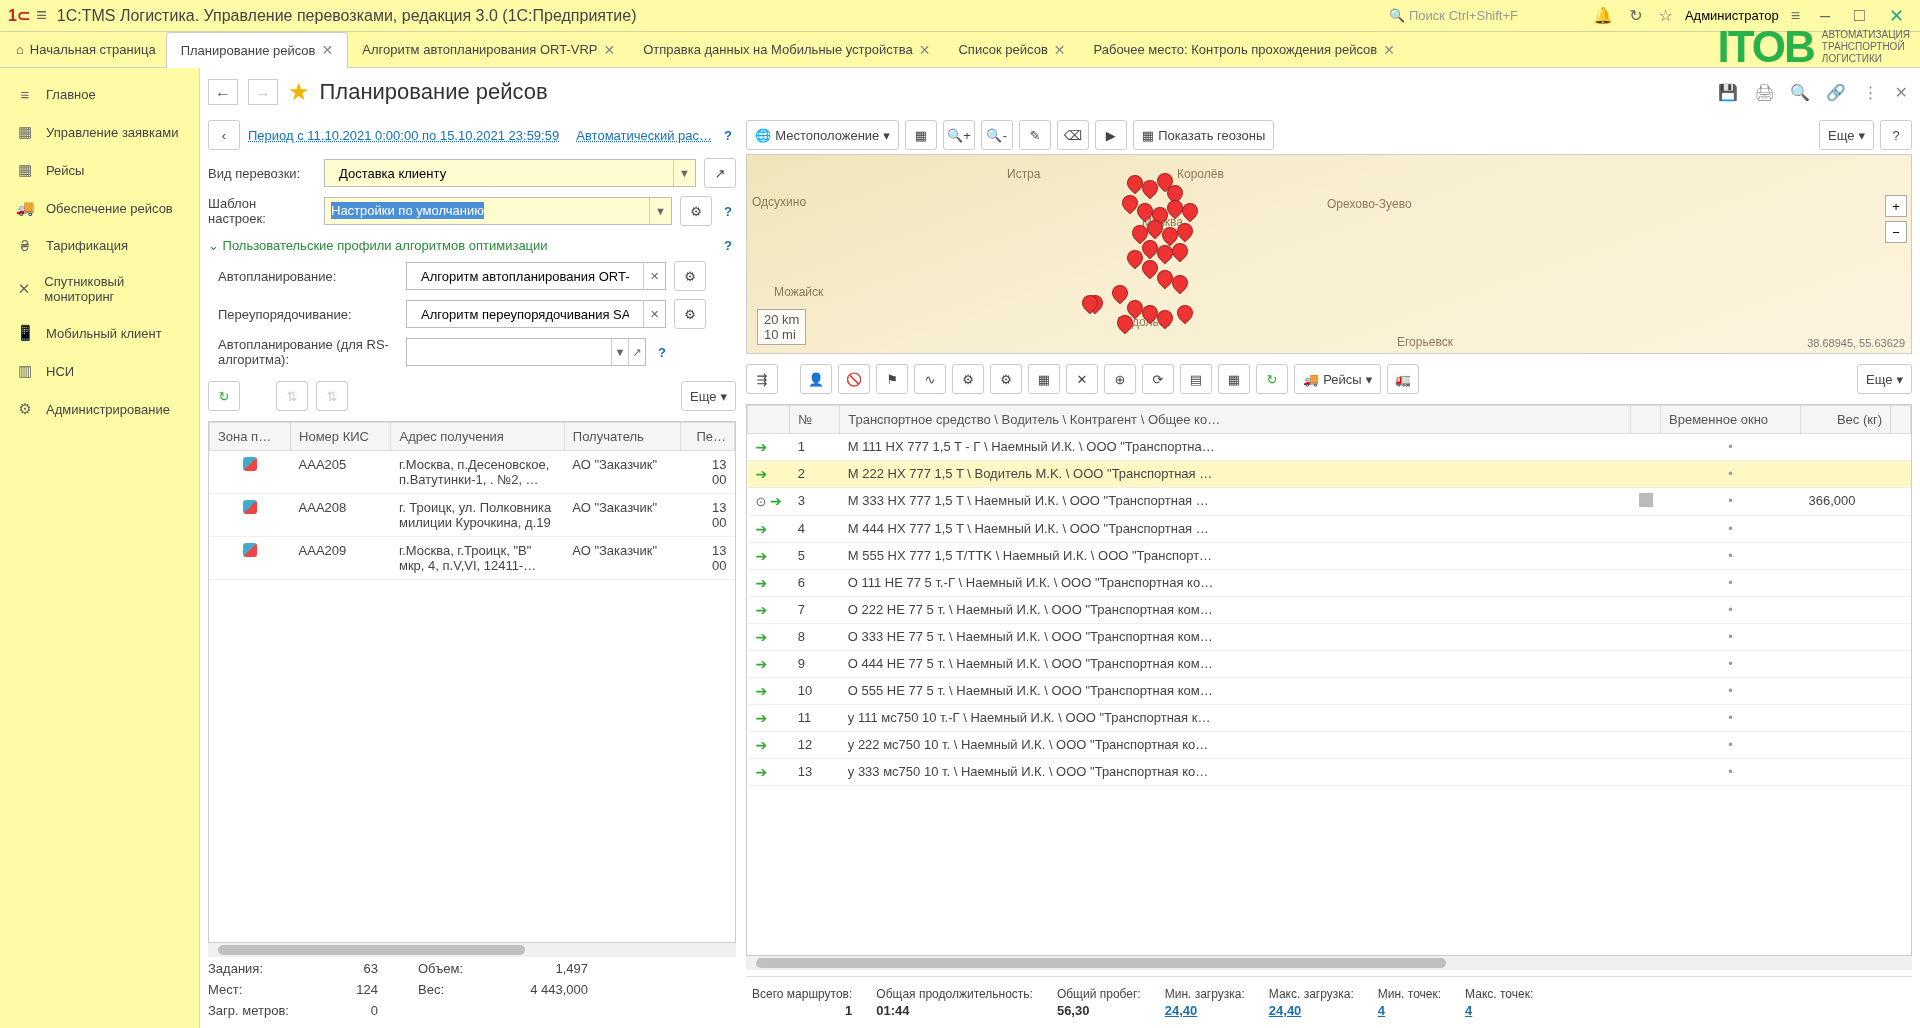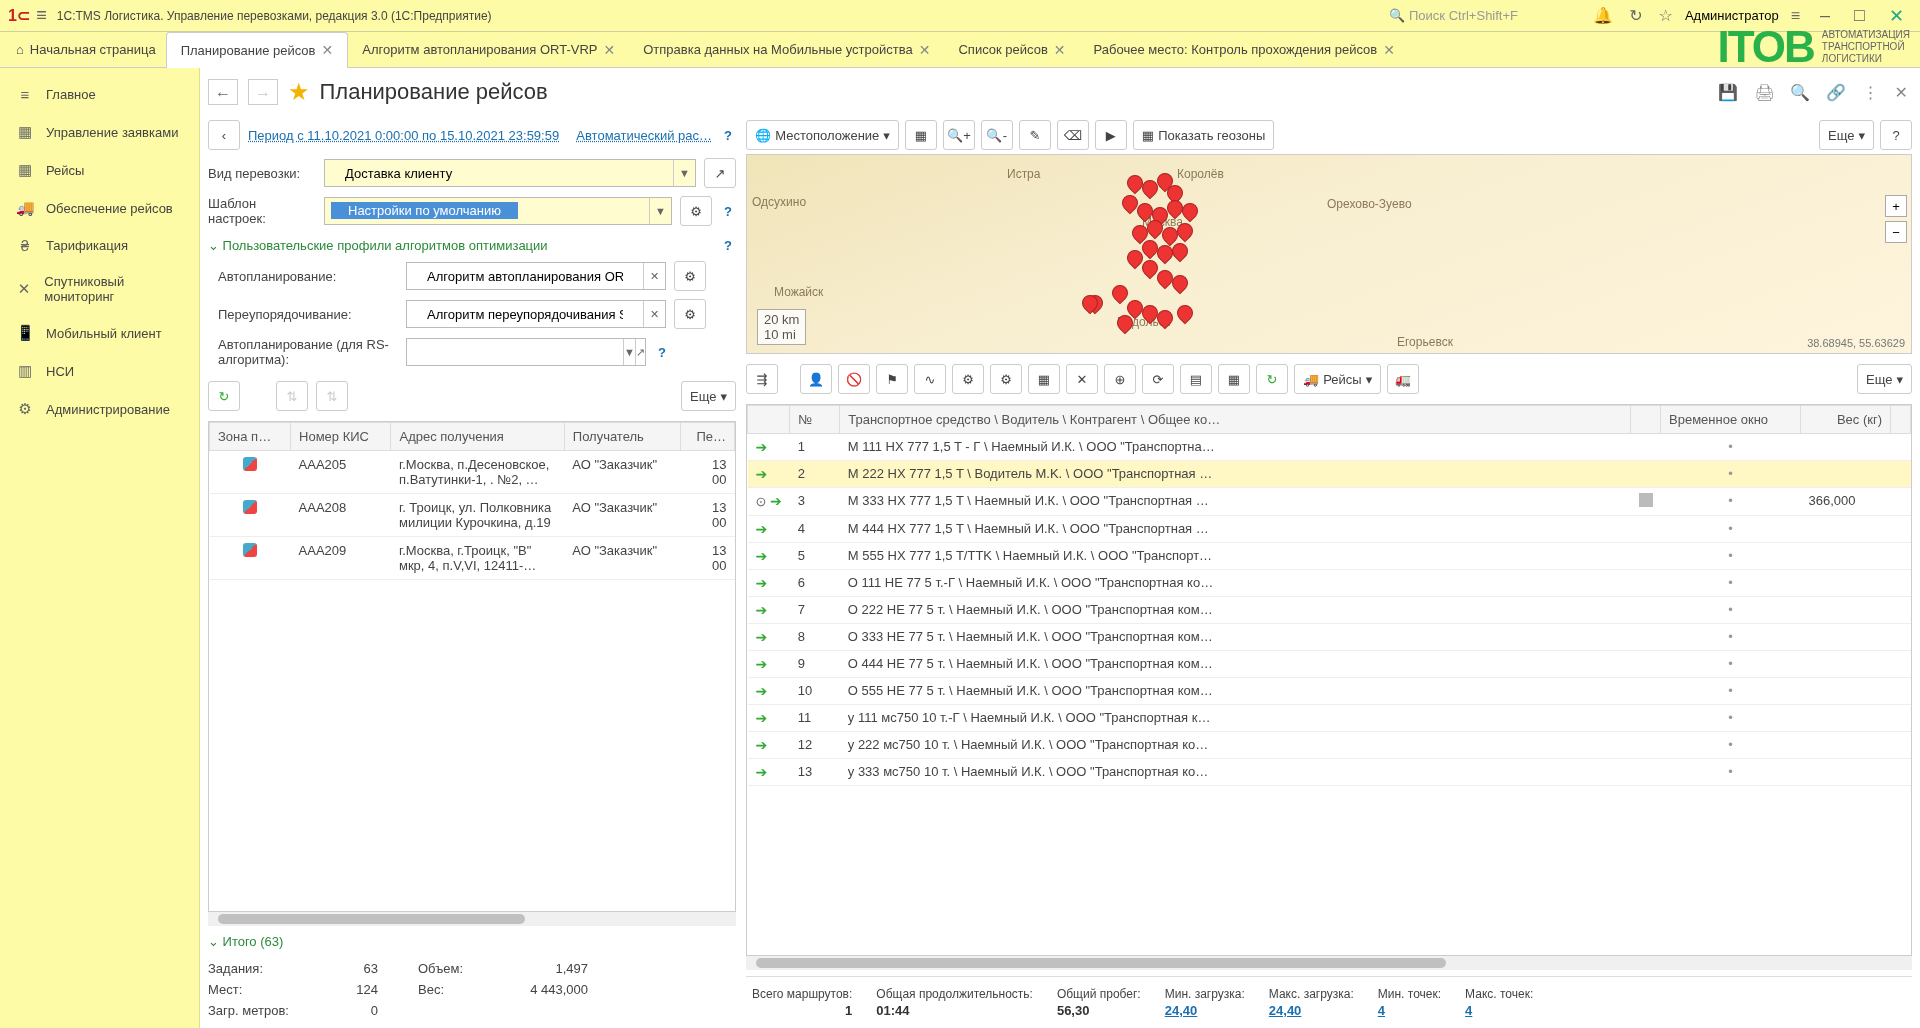--- a/index.html
+++ b/index.html
@@ -1,20 +1,20 @@
 <!DOCTYPE html>
 <html><head>
 <meta charset="utf-8">
 <style>
 *{box-sizing:border-box;font-family:Arial,sans-serif;font-size:13px;margin:0;padding:0}
 body{background:#fff;width:1920px;height:1028px;overflow:hidden;position:relative}
 .titlebar{background:#fdfba6;height:32px;display:flex;align-items:center;padding:0 8px;border-bottom:1px solid #d0d0a0}
 .logo-1c{color:#c22;font-weight:bold;font-size:16px;margin-right:6px}
 .burger{font-size:18px;color:#666;margin-right:10px;cursor:pointer}
-.title-text{color:#444;font-size:12px}
+.title-text{color:#444;font-size:16px}
 .titlebar-right{margin-left:auto;display:flex;align-items:center;gap:8px}
 .search-box{display:flex;align-items:center;color:#999;padding:2px 8px;border-radius:3px;width:200px}
 .tb-icon{font-size:16px;color:#666;cursor:pointer;padding:4px}
 .win-btn{font-size:18px;color:#666;padding:2px 8px;cursor:pointer}
 .tabbar{background:#fdfba6;height:36px;display:flex;align-items:center;padding:0 6px;border-bottom:1px solid #ccc;position:relative}
 .tab{display:flex;align-items:center;padding:0 14px;height:36px;color:#444;cursor:pointer;gap:6px;white-space:nowrap}
 .tab.home{padding:0 10px}
 .tab.active{background:#fff;border:1px solid #ccc;border-bottom:none;border-radius:4px 4px 0 0}
 .tab .close{color:#888;font-size:14px}
 .logo-itob{position:absolute;right:10px;top:-10px;display:flex;align-items:center;gap:8px}
@@ -36,23 +36,23 @@
 .right-col{flex:1;display:flex;flex-direction:column;min-height:0}
 .toolbar{display:flex;align-items:center;gap:8px;padding:4px 0;flex-wrap:wrap}
 .btn{height:30px;padding:0 8px;border:1px solid #ccc;background:#fff;cursor:pointer;display:inline-flex;align-items:center;gap:4px;border-radius:3px;color:#444}
 .btn.small{width:32px;justify-content:center;padding:0}
 .link{color:#1a6fb0;cursor:pointer;text-decoration:underline dotted}
 .form-row{display:flex;align-items:center;gap:8px;padding:4px 0}
 .form-label{width:108px;color:#444}
 .form-label2{width:180px;color:#444}
 .input-combo{flex:1;display:flex;border:1px solid #bbb;background:#fff;height:28px}
 .input-combo.yellow{background:#fffcd0}
-.input-combo input{flex:1;border:none;padding:0 20px;background:transparent;outline:none}
+.input-combo input{flex:1;border:none;padding:0 14px;background:transparent;outline:none}
 .input-combo .dd{width:22px;border-left:1px solid #ccc;display:flex;align-items:center;justify-content:center;color:#666;cursor:pointer;font-size:11px}
-.sel-text{background:#4a90d9;color:#fff;padding:1px 17px}
+.sel-text{background:#4a90d9;color:#fff;padding:1px 0}
 .section-header{color:#2a8a3a;padding:8px 0 4px;cursor:pointer}
 .help-q{color:#1a6fb0;font-weight:bold;cursor:pointer;padding:0 4px}
 .table-wrap{border:1px solid #ccc;flex:1;overflow:auto;min-height:0;margin-top:6px}
 table{width:100%;border-collapse:collapse}
 th{background:#f5f5f5;border:1px solid #ddd;padding:6px 8px;text-align:left;color:#555;font-weight:normal;position:sticky;top:0}
 td{border-bottom:1px solid #eee;padding:6px 8px;color:#444;vertical-align:top}
 .zone-icon{width:14px;height:14px;display:inline-block;border-radius:3px;background:linear-gradient(135deg,#4ac 50%,#e44 50%)}
 .totals{padding:8px 0;color:#2a8a3a;cursor:pointer}
 .totals-grid{display:flex;gap:40px;padding:4px 0}
 .totals-col{display:flex;flex-direction:column;gap:6px}
@@ -304,24 +304,20 @@
                   <td>AAA209</td>
                   <td style="max-width:150px">г.Москва, г.Троицк, "В" мкр, 4, п.V,VI, 12411-…</td>
                   <td>АО "Заказчик"</td>
                   <td style="text-align:right">13<br>00</td>
                 </tr>
               </tbody>
           </table>
         </div>
         <div class="scrollbar-h"></div>
 
-        <div class="totals">
-          <span>⌄</span>
-          <span>Итого (63)</span>
-        </div>
         <div class="totals-grid">
           <div class="totals-col">
             <div class="totals-row">
                 <span class="totals-label">Задания:</span>
                 <span class="totals-val">63</span>
               </div>
             <div class="totals-row">
                 <span class="totals-label">Мест:</span>
                 <span class="totals-val">124</span>
               </div>

